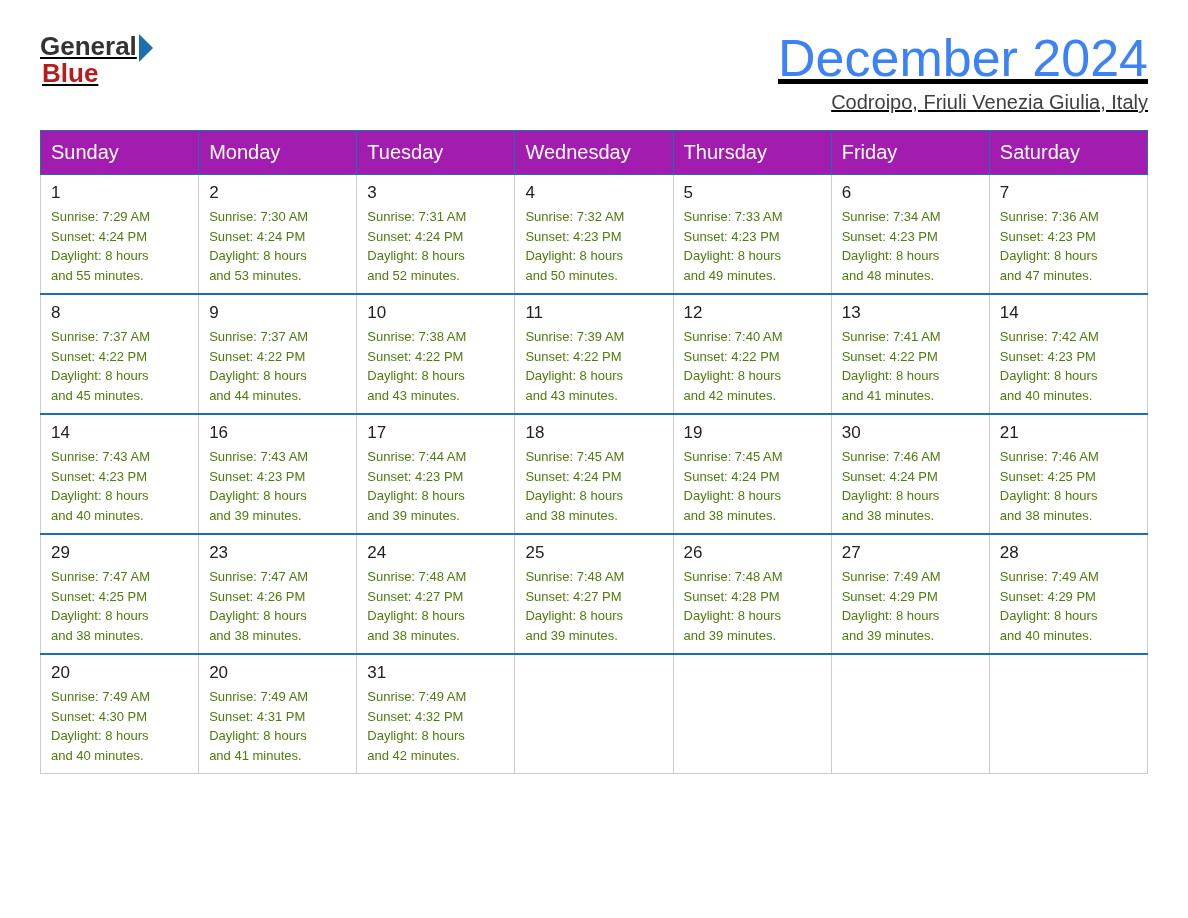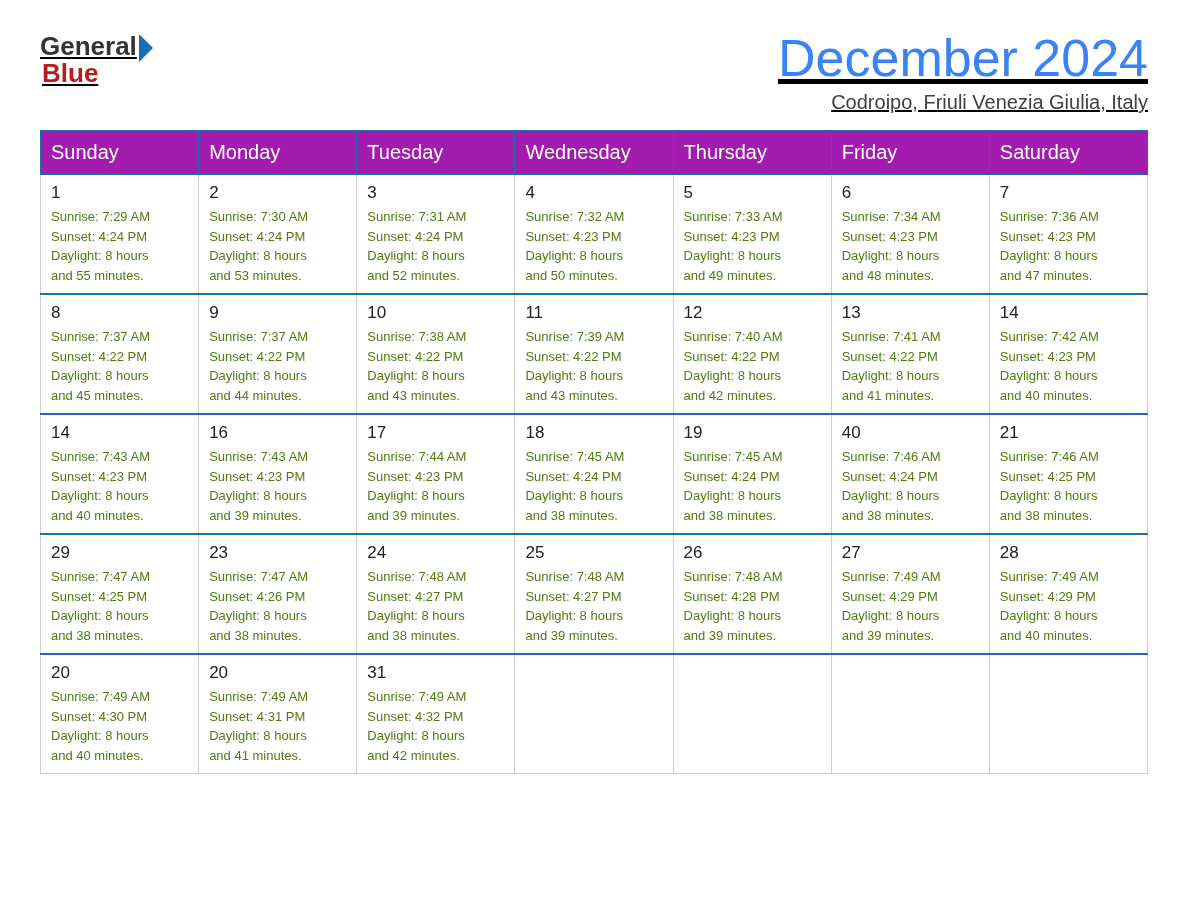--- a/index.html
+++ b/index.html
@@ -205,21 +205,21 @@
         </td>
         <td>
           <div class="day-number">18</div>
           <div class="day-info">Sunrise: 7:45 AM<br>Sunset: 4:24 PM<br>Daylight: 8 hours<br>and 38 minutes.</div>
         </td>
         <td>
           <div class="day-number">19</div>
           <div class="day-info">Sunrise: 7:45 AM<br>Sunset: 4:24 PM<br>Daylight: 8 hours<br>and 38 minutes.</div>
         </td>
         <td>
-          <div class="day-number">40</div>
+          <div class="day-number">30</div>
           <div class="day-info">Sunrise: 7:46 AM<br>Sunset: 4:24 PM<br>Daylight: 8 hours<br>and 38 minutes.</div>
         </td>
         <td>
           <div class="day-number">21</div>
           <div class="day-info">Sunrise: 7:46 AM<br>Sunset: 4:25 PM<br>Daylight: 8 hours<br>and 38 minutes.</div>
         </td>
       </tr>
       <tr class="row-border">
         <td>
           <div class="day-number">29</div>

